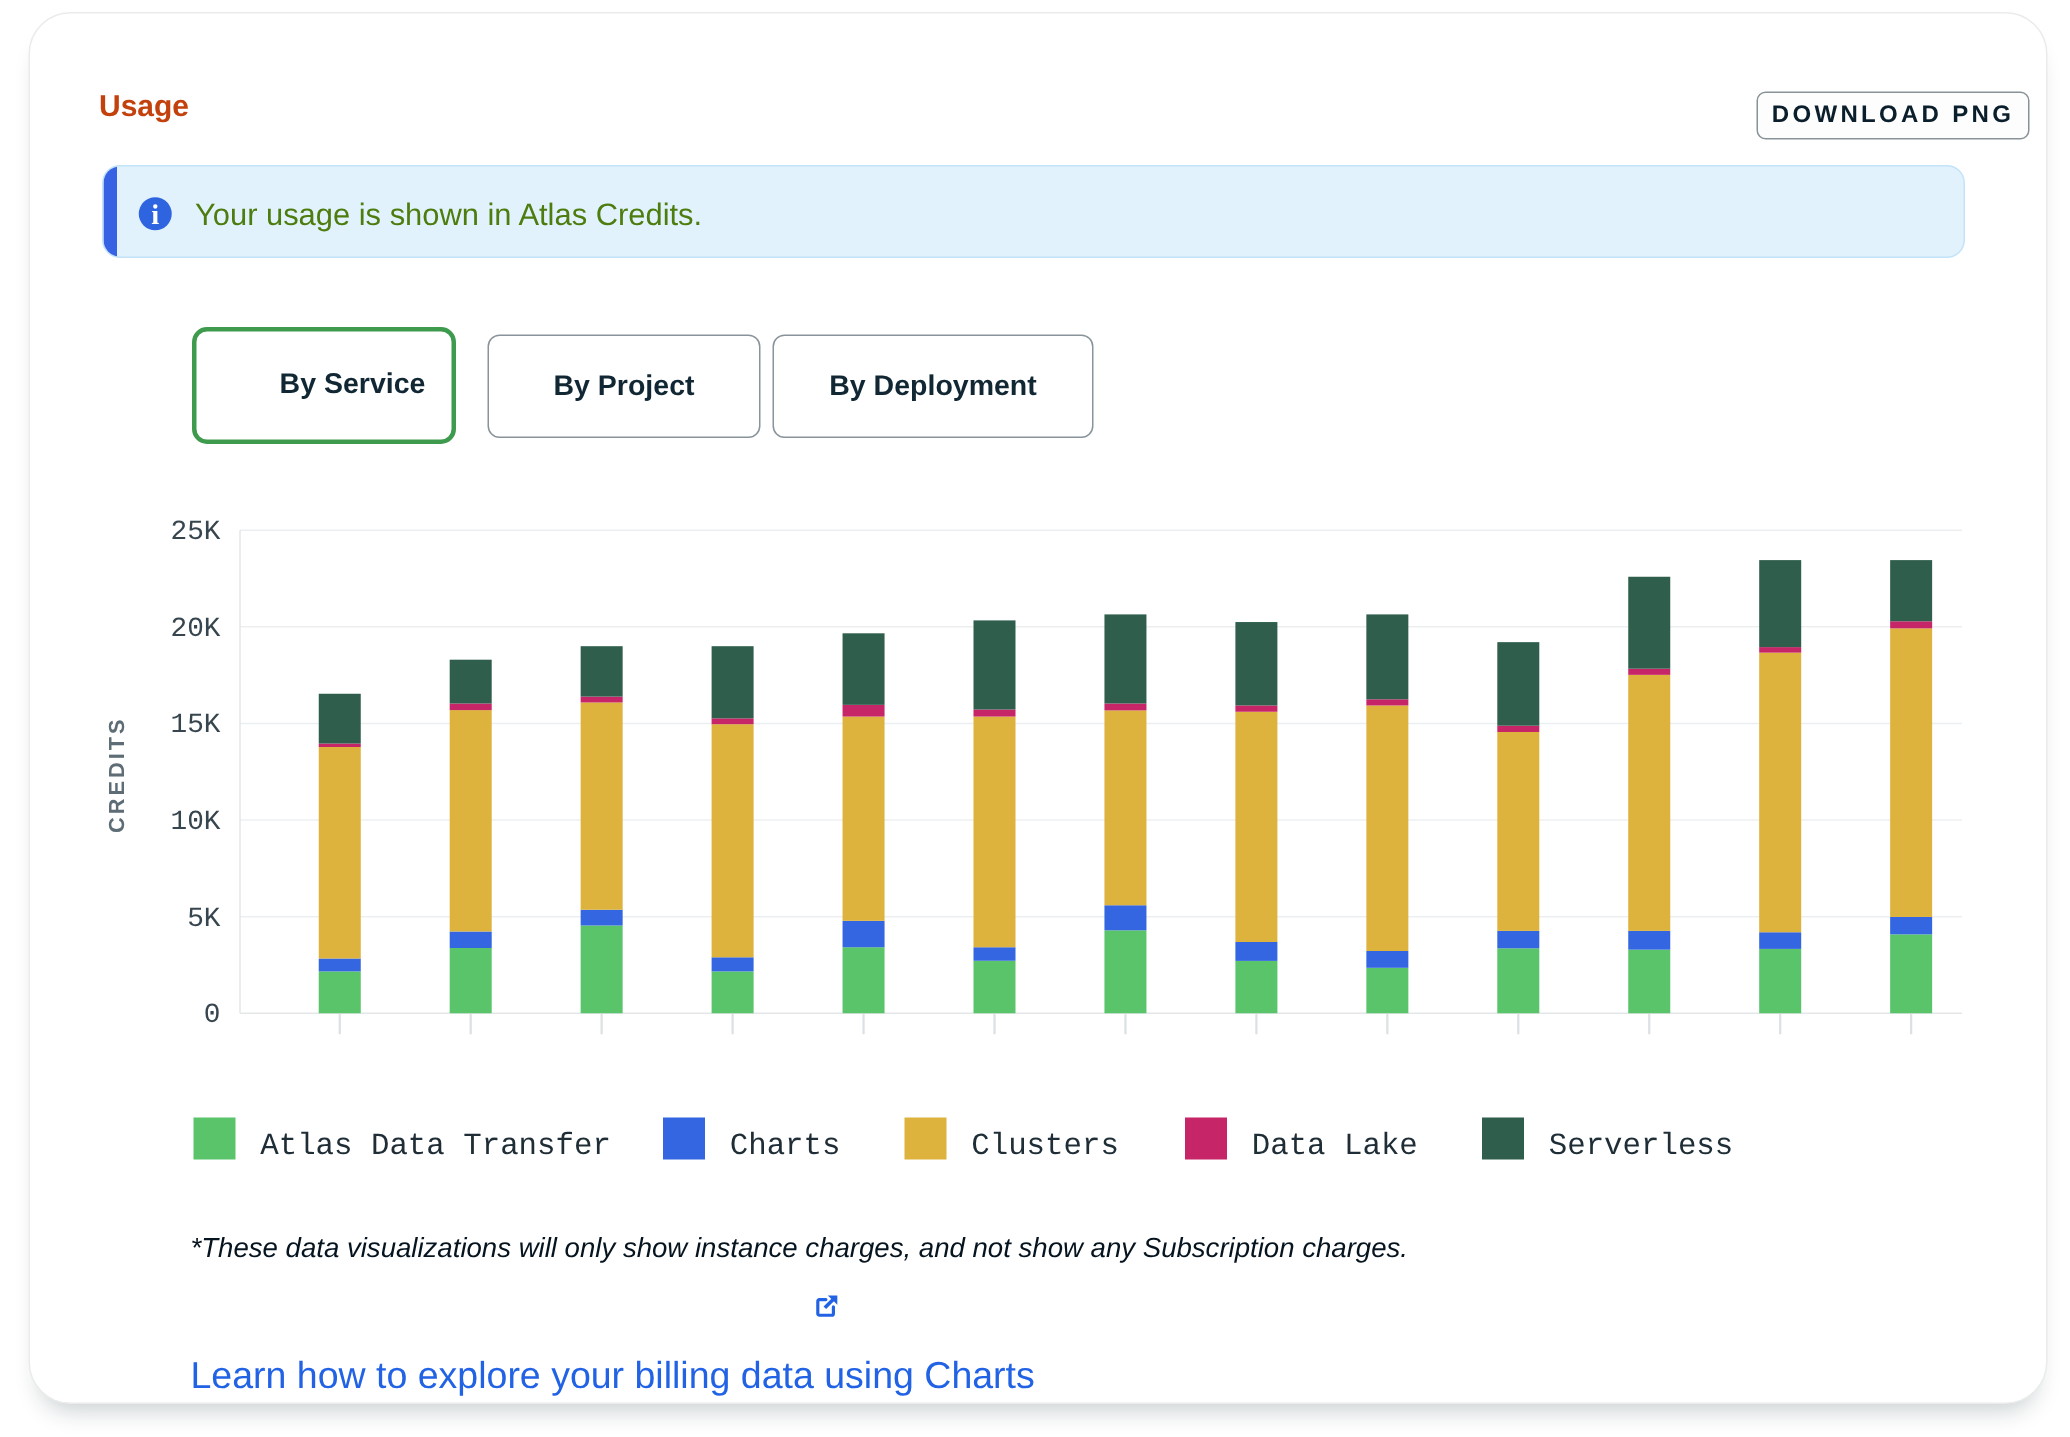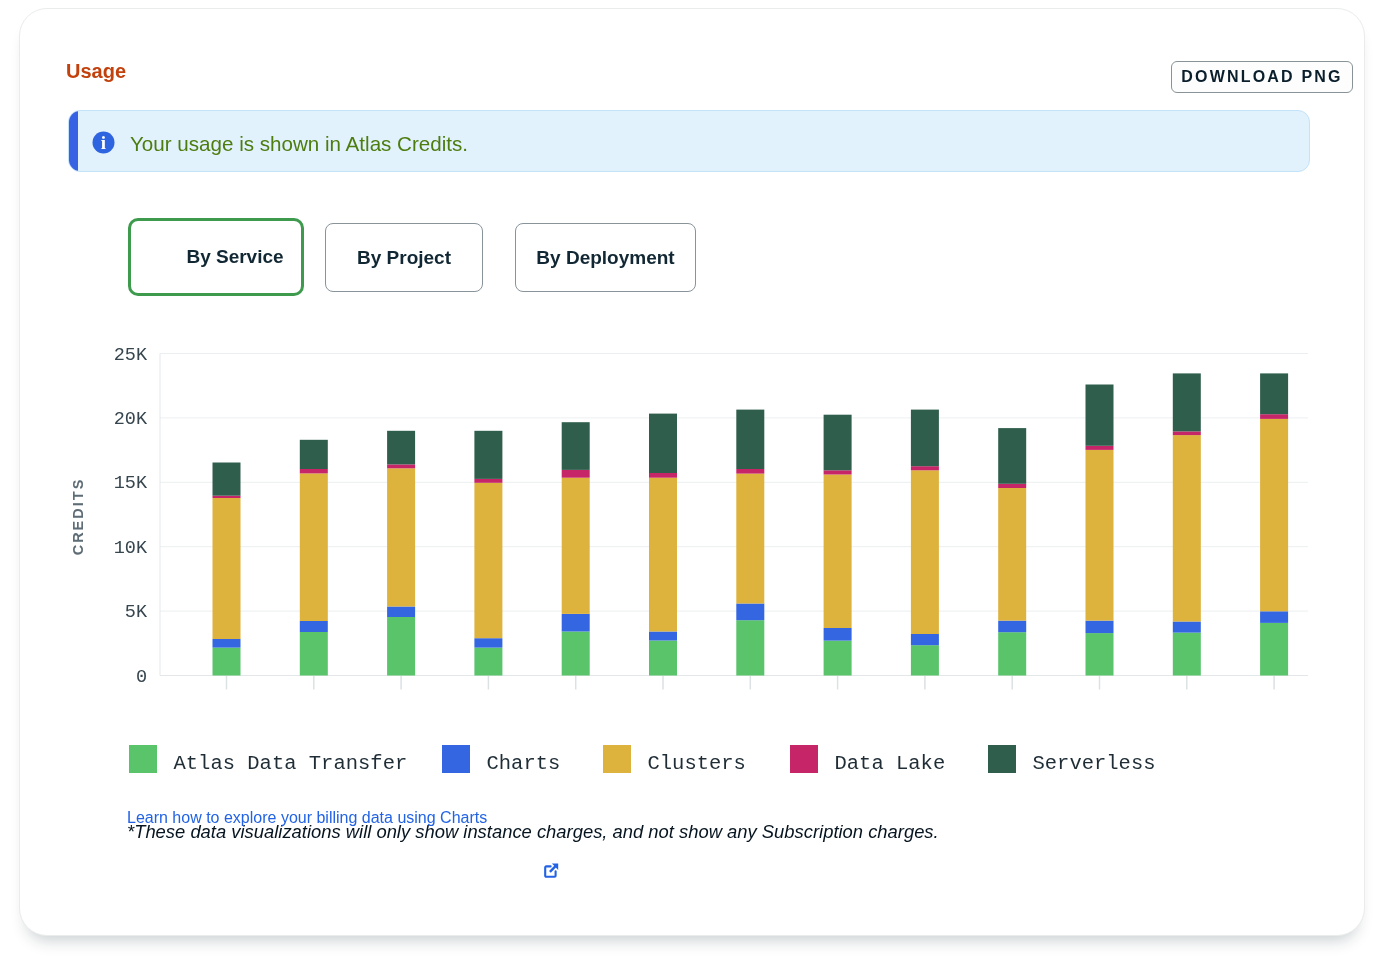--- a/index.html
+++ b/index.html
@@ -10,24 +10,24 @@
 .title { left:66px; top:61px; font-size:20px; font-weight:bold; color:#c2410c; line-height:1; }
 .dlbtn { left:1127px; top:61px; width:182px; height:32px; background:#FDFDFD; border:1px solid #889397;
   border-radius:6px; display:flex; align-items:center; justify-content:center;
   font-size:16px; font-weight:bold; letter-spacing:2.2px; color:#0A1E2B;margin-left:44px; }
 .banner { left:68px; top:110px; width:1242px; height:62px; background:#E1F2FC; border:1px solid #C3E3F9;
   border-radius:12px; overflow:hidden; }
 .bluebar { position:absolute; left:0; top:0; width:9px; height:62px; background:#3662E3; }
 .btext { left:130px; top:134px; font-size:20.6px; color:#4d7c0f; line-height:1; }
 .tab { display:flex; align-items:center; justify-content:center; font-size:19px; font-weight:bold; color:#112733; background:#fff; }
 .tab1 { left:128px; top:218px; width:176px; height:78px; border:3px solid #3E9B4E; border-radius:10px;padding-left:38px; }
-.tab2 { left:325px; top:223px; width:158px; height:69px; border:1px solid #88939A; border-radius:8px; }
-.tab3 { left:515px; top:223px; width:181px; height:69px; border:1px solid #88939A; border-radius:8px; }
+.tab2 { left:325px; top:223px; width:182px; height:69px; border:1px solid #88939A; border-radius:8px; }
+.tab3 { left:515px; top:223px; width:214px; height:69px; border:1px solid #88939A; border-radius:8px; }
 .fnote { left:127px; top:823px; font-size:18.4px; color:#06141F; line-height:1;font-style:italic; }
-.link { left:127px; top:810px; font-size:16px; color:#2263E5; line-height:1; }
+.link { left:127px; top:905px; font-size:25px; color:#2263E5; line-height:1; }
 </style>
 </head>
 <body>
 <div class="card"></div>
 <div class="abs title">Usage</div>
 <div class="abs dlbtn">DOWNLOAD PNG</div>
 <div class="abs banner">
     <div class="bluebar"></div>
   </div>
 <svg class="abs" style="left:92px; top:131px;" width="23" height="23" viewBox="0 0 23 23">

